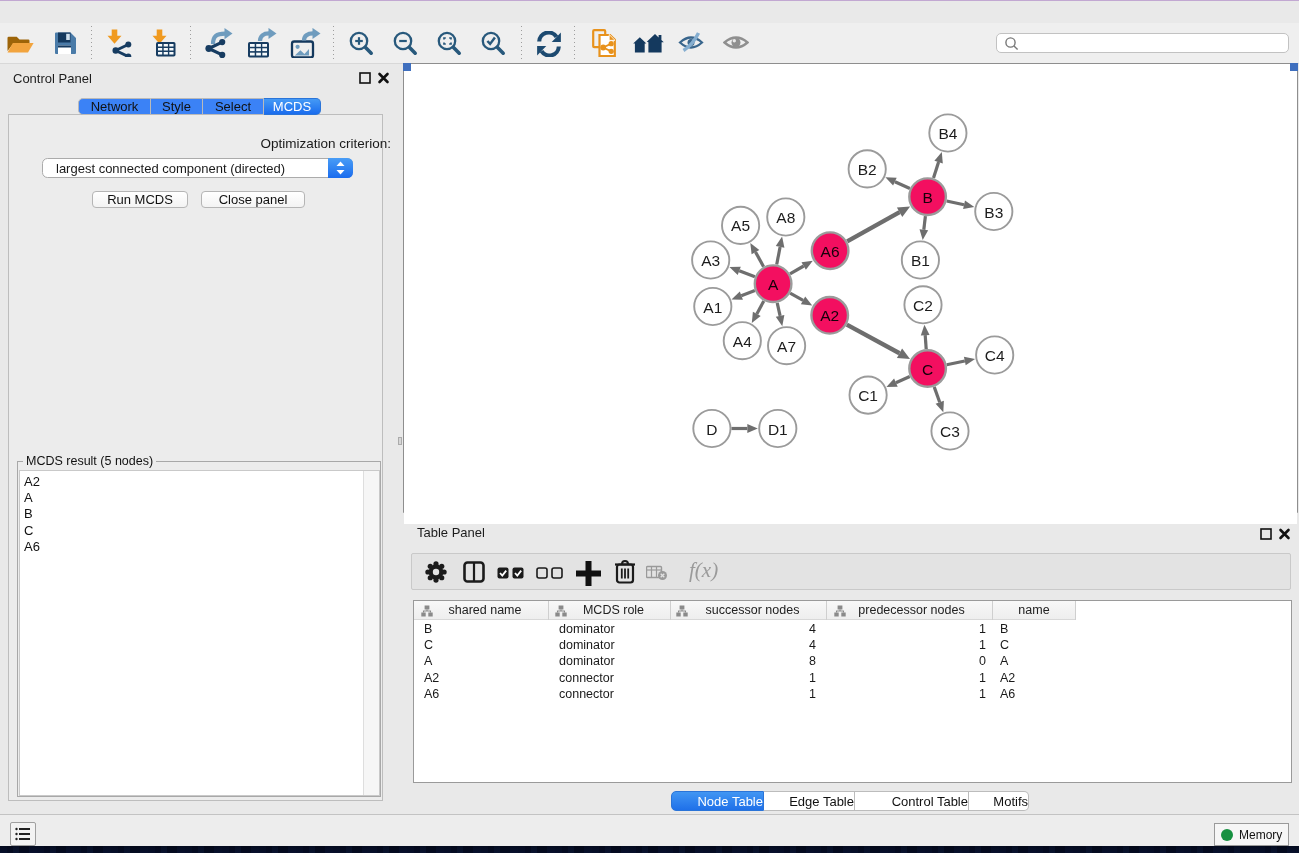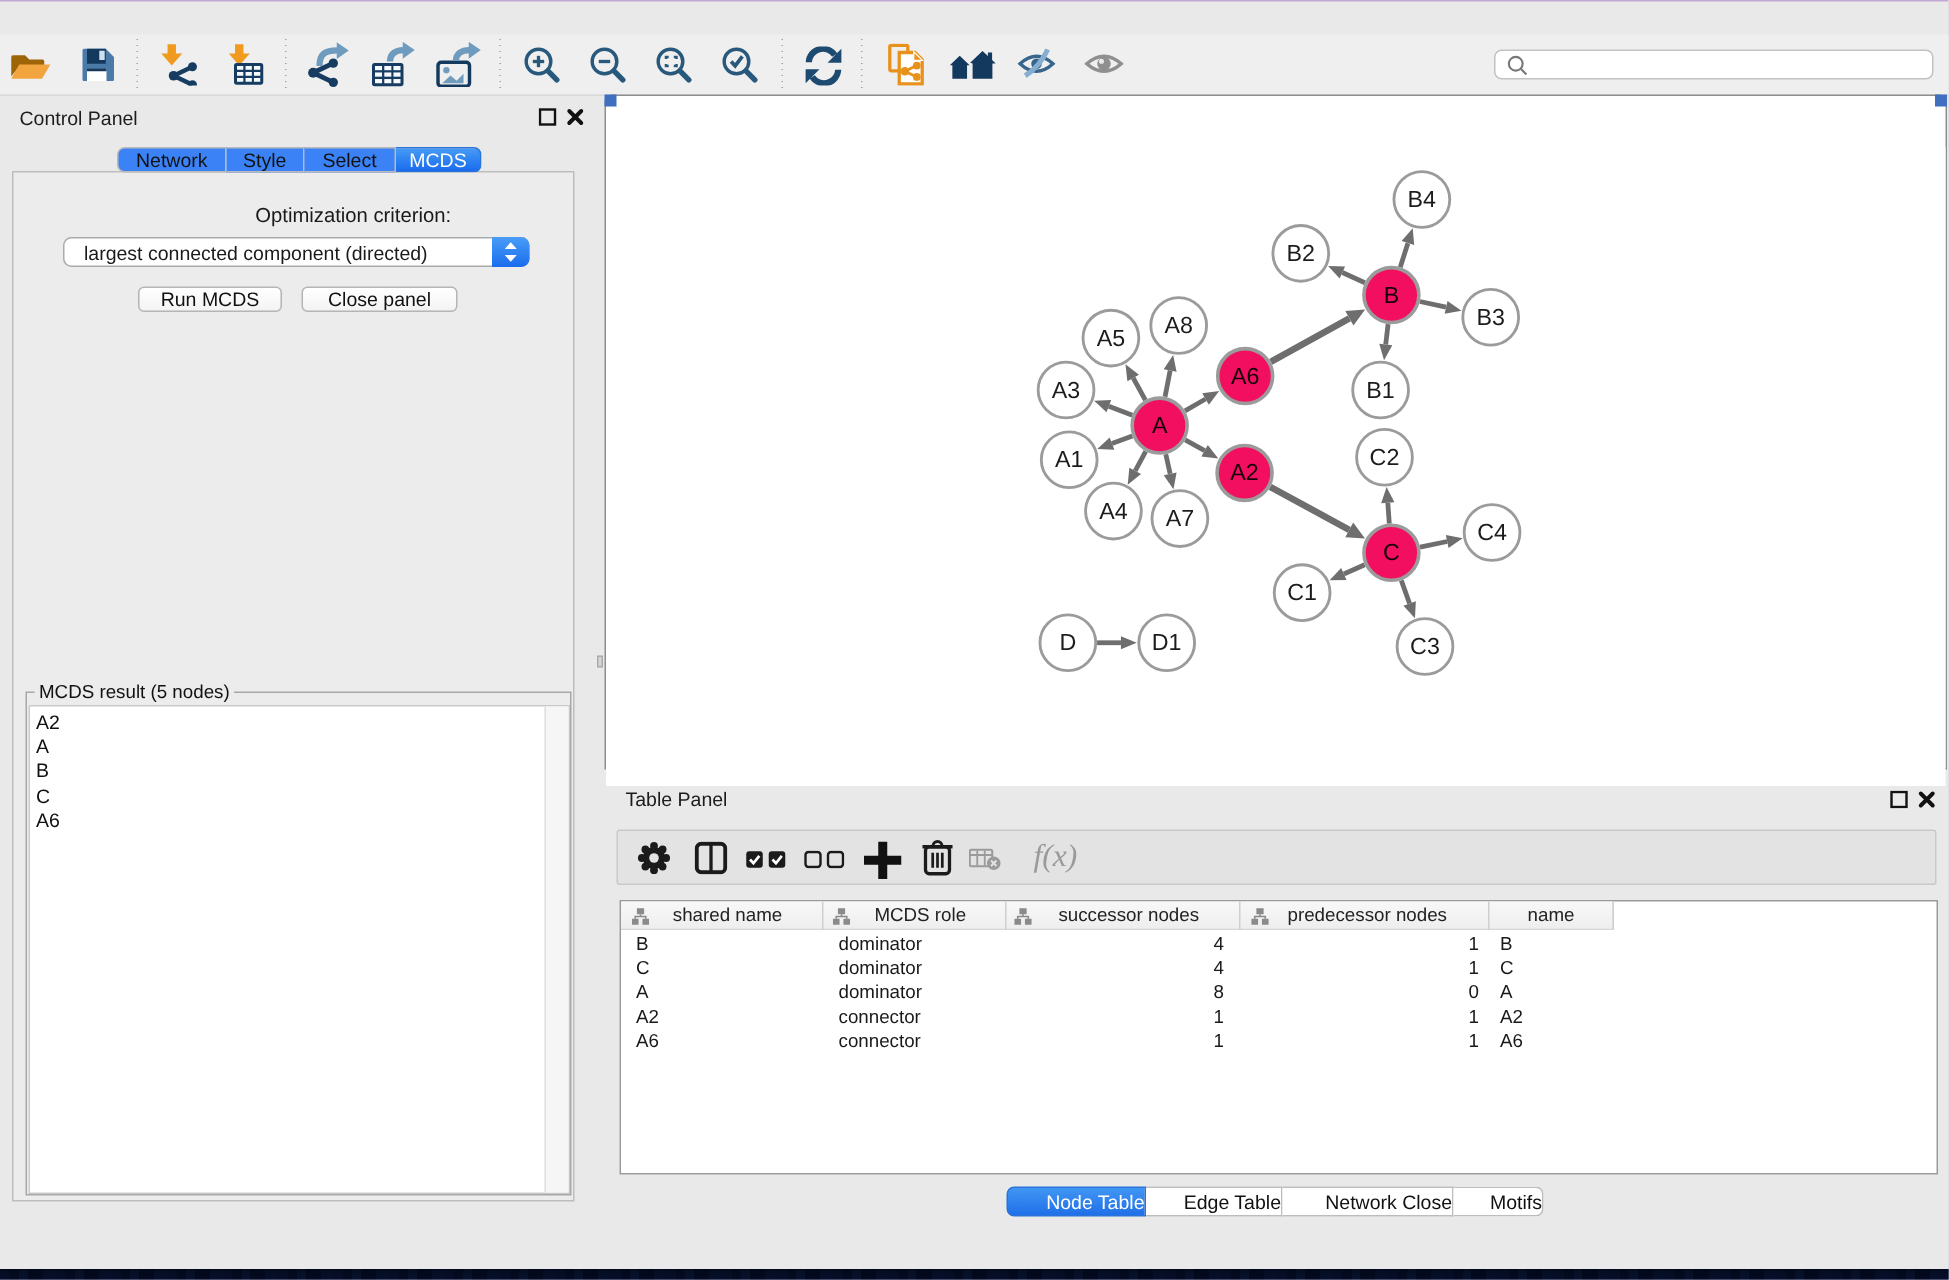--- a/index.html
+++ b/index.html
@@ -17,21 +17,21 @@
 #searchbox { position:absolute; left:996px; top:10px; width:293px; height:20px; background:#fff; border:1px solid #c2c2c2; border-radius:5px; }
 
 #cpanel { position:absolute; left:0; top:64px; width:391px; height:750px; background:#e9e9e9; }
 #cp-title { position:absolute; left:13px; top:7px; font-size:13px; color:#1c1c1c; }
 #cp-content { position:absolute; left:8px; top:50px; width:375px; height:687px; border:1px solid #bdbdbd; background:#ececec; }
 #tabs { position:absolute; left:78px; top:34px; height:17px; display:flex; z-index:5; }
 .tab { height:17px; line-height:16px; font-size:13px; text-align:center; color:#111;
   background:#3b82f6; border:1px solid #bababa; border-left:none; }
 .tab.first { border-left:1px solid #bababa; border-radius:5px 0 0 5px; }
 .tab.sel { background:linear-gradient(#459af5,#1a6cee); color:#fff; border-color:#2a74d8; border-radius:0 5px 5px 0; }
-#optlabel { position:absolute; left:8px; top:72px; width:383px; text-align:center; font-size:13.5px; color:#1a1a1a;margin-left:36px; }
+#optlabel { position:absolute; left:8px; top:72px; width:383px; text-align:right; font-size:13.5px; color:#1a1a1a; }
 #dropdown { position:absolute; left:42px; top:94px; width:311px; height:20px; background:#fff; border:1px solid #ababab; border-radius:5.5px;
   font-size:13px; color:#1a1a1a; line-height:19px; padding-left:13px; }
 #stepper { position:absolute; right:-1px; top:-1px; width:25px; height:20px; background:linear-gradient(#499df6,#1a6cee); border-radius:0 5.5px 5.5px 0; }
 .btn { position:absolute; height:17px; background:linear-gradient(#ffffff,#f3f3f3); border:1px solid #b5b5b5; border-radius:4px;
   font-size:13px; color:#111; text-align:center; line-height:15px; }
 #fieldset { position:absolute; left:17px; top:397px; width:364px; height:336px; border:1px solid #a8a8a8; }
 #legend { position:absolute; left:5px; top:-8px; background:#ececec; padding:0 3px; font-size:12.5px; color:#111; }
 #listbox { position:absolute; left:1px; top:8px; width:361px; height:326px; background:#fff; border:1px solid #c9c9c9; }
 #listbox .li { padding-left:4px; font-size:13px; height:16.2px; line-height:16.2px; color:#111; }
 #lscroll { position:absolute; right:0px; top:0px; width:16px; height:324px; background:#f6f6f6; border-left:1px solid #dedede; }
@@ -424,17 +424,33 @@
       <div class="cell" style="left:586px;top:68.6px;width:80px;">A2</div>
       <div class="cell" style="left:10px;top:84.8px;width:100px;">A6</div>
       <div class="cell" style="left:145px;top:84.8px;width:100px;">connector</div>
       <div class="cell num" style="left:300px;top:84.8px;width:102px;">1</div>
       <div class="cell num" style="left:470px;top:84.8px;width:102px;">1</div>
       <div class="cell" style="left:586px;top:84.8px;width:80px;">A6</div>
 </div>
 <div id="btabs">
   <div class="btab sel first" style="width:93px;">Node Table</div>
   <div class="btab" style="width:91px;">Edge Table</div>
-  <div class="btab" style="width:114px;">Network Close</div>
+  <div class="btab" style="width:114px;">Control Table</div>
   <div class="btab last" style="width:60px;">Motifs</div>
+</div>
+<div id="statusbar">
+  <div id="hambtn">
+        <svg width="24" height="22" viewBox="0 0 24 22" style="position:absolute;left:0px;top:0px;">
+          <circle cx="5.5" cy="6" r="1.2" fill="#222"></circle>
+          <rect x="8" y="5" width="11" height="2" fill="#222"></rect>
+          <circle cx="5.5" cy="11" r="1.2" fill="#222"></circle>
+          <rect x="8" y="10" width="11" height="2" fill="#222"></rect>
+          <circle cx="5.5" cy="16" r="1.2" fill="#222"></circle>
+          <rect x="8" y="15" width="11" height="2" fill="#222"></rect>
+        </svg>
+      </div>
+  <div id="membtn">
+        <div style="position:absolute;left:6px;top:5px;width:12px;height:12px;border-radius:50%;background:#179141;"></div>
+        <div style="position:absolute;left:24px;top:4px;">Memory</div>
+      </div>
 </div>
 <div id="bottomstrip"></div>
 </div>
 
 </body></html>

